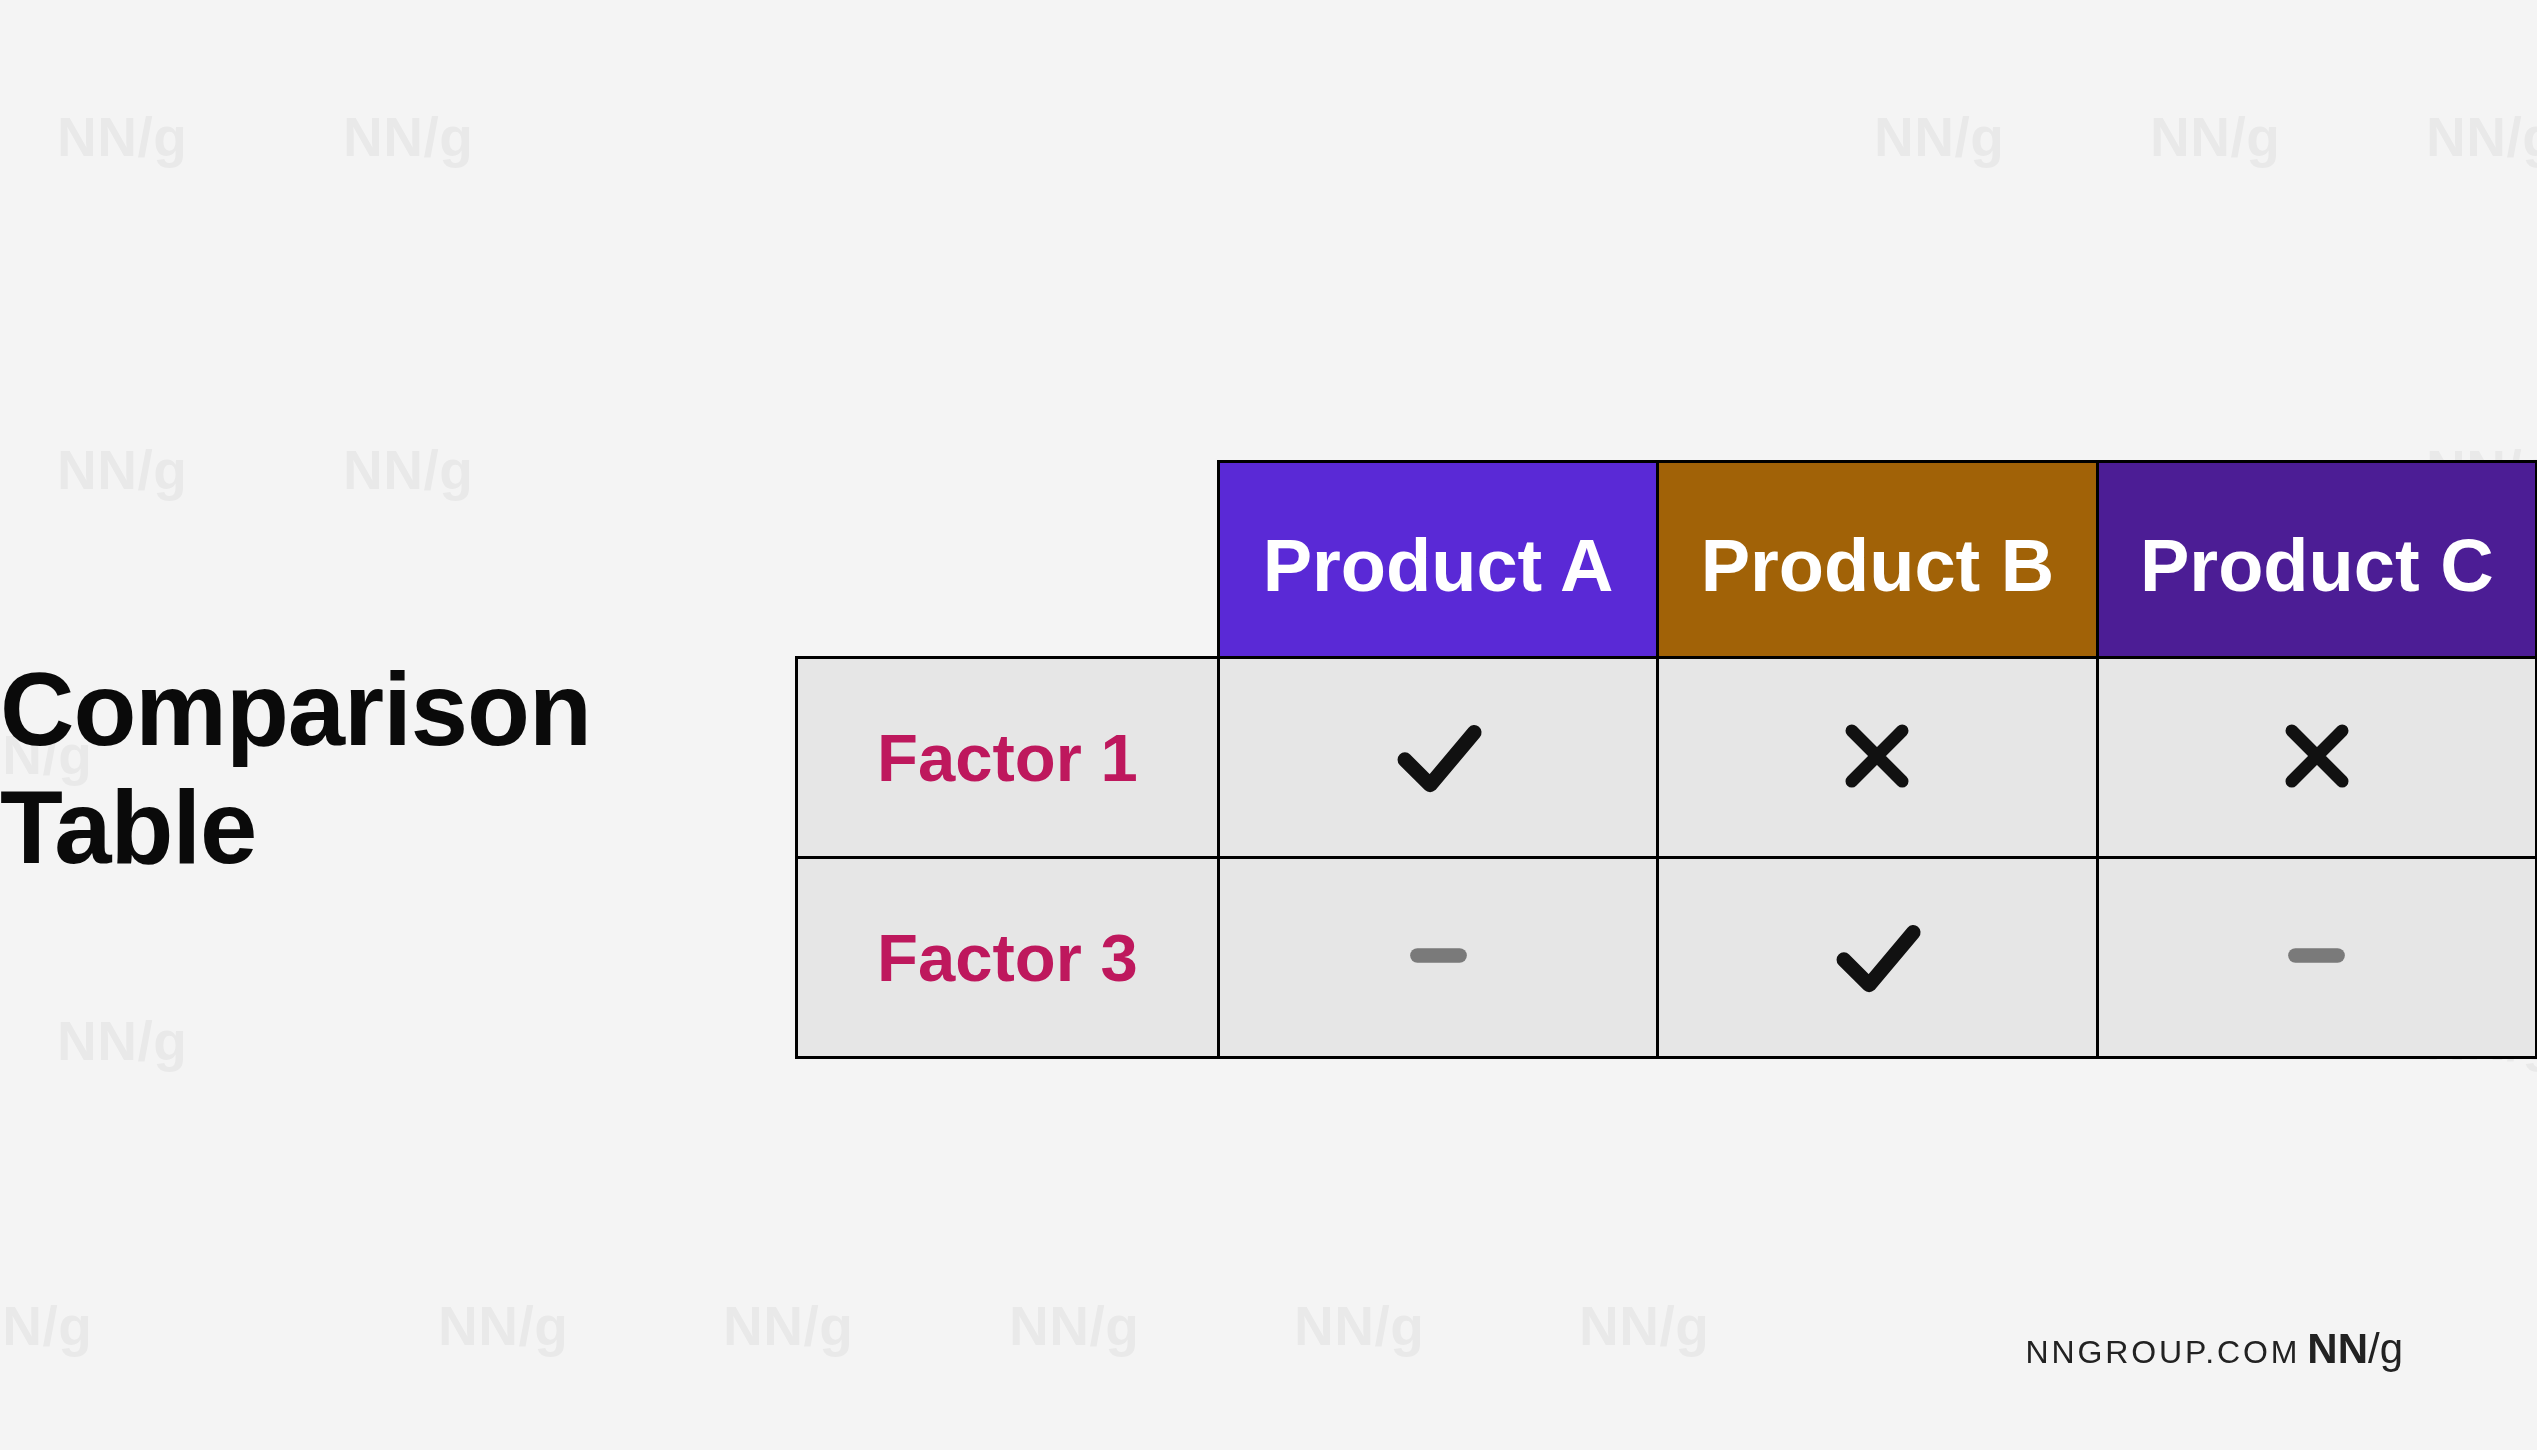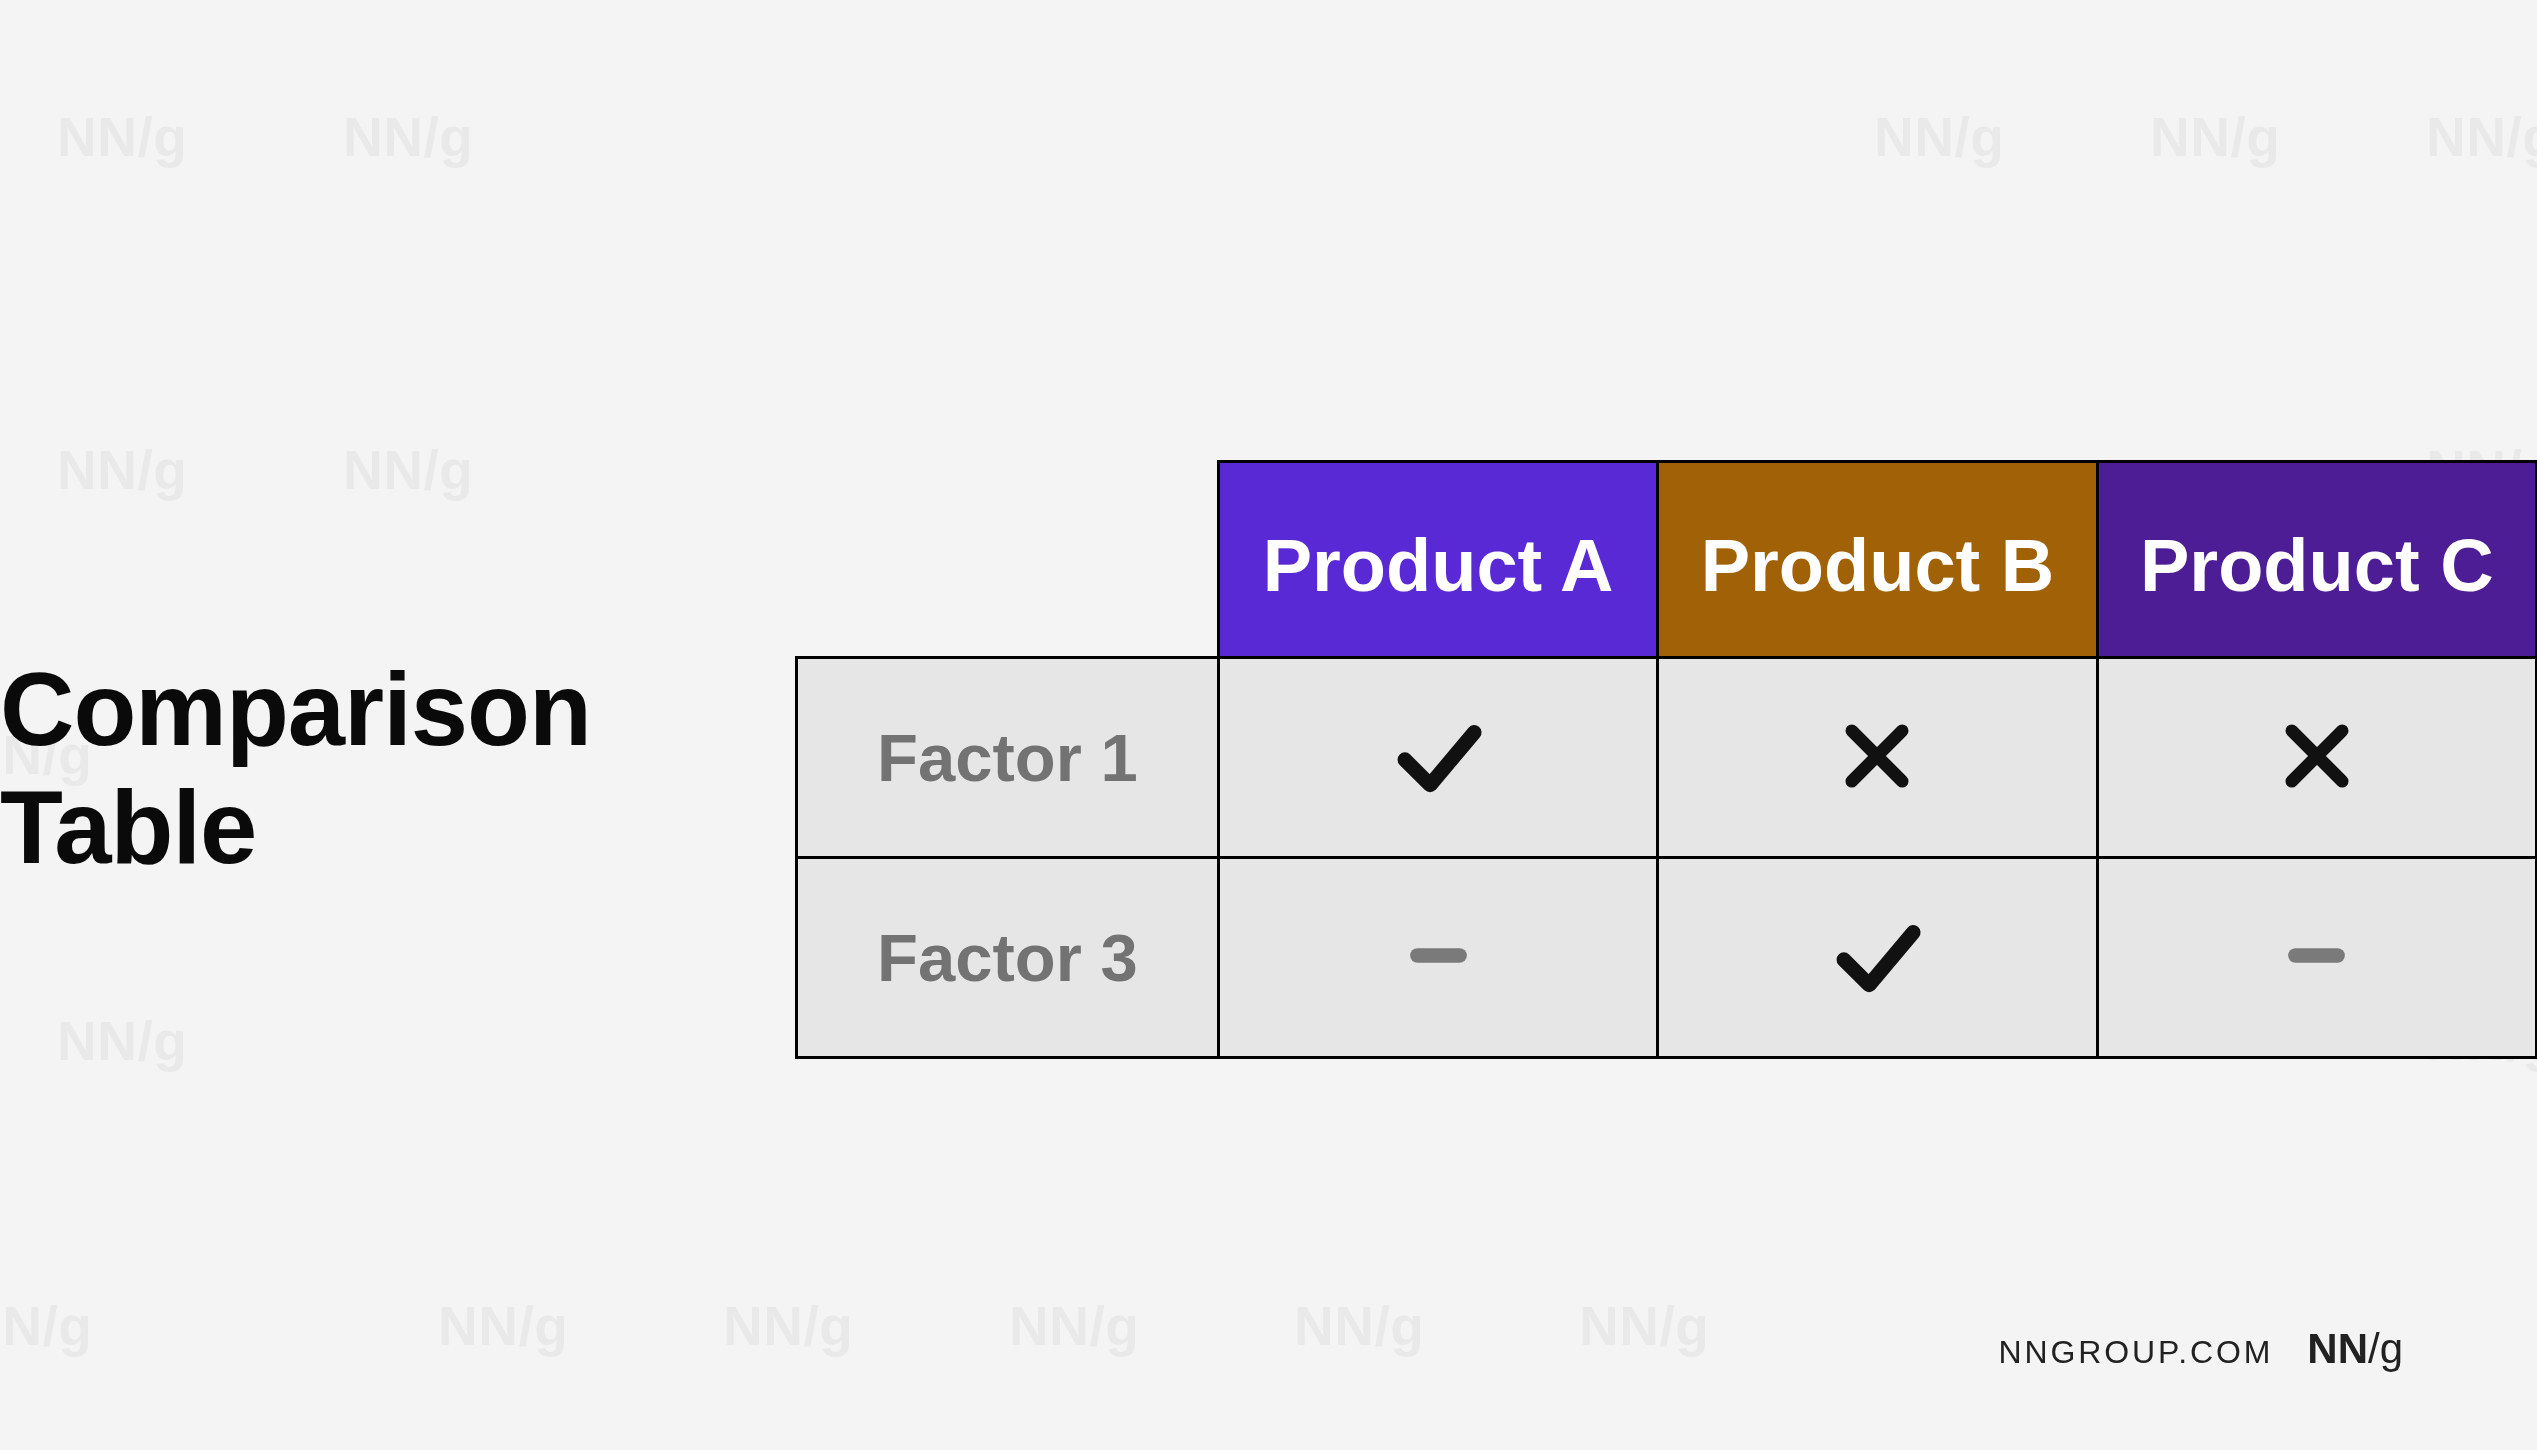--- a/index.html
+++ b/index.html
@@ -66,21 +66,21 @@
   th.product {
     color: #fff;
     font-size: 74px;
     font-weight: 700;
     padding: 60px 19px 48px 19px;
     width: 480px;
     font-stretch: condensed;
   }
   th.factor {
     background: #e6e6e6;
-    color: #737373;
+    color: #be185d;
     font-size: 67px;
     font-weight: 700;
     padding: 42px 28.5px;
     width: 476px;
     font-stretch: condensed;
   }
   td.cell {
     background: #e6e6e6;
     width: 480px;
     height: 200px;
@@ -90,21 +90,21 @@
     align-items: center;
     justify-content: center;
   }
   .icon svg { display: block; }
   .footer {
     position: absolute;
     right: 135px;
     bottom: 78px;
     display: flex;
     align-items: baseline;
-    gap: 34px;
+    gap: 7px;
     color: #222;
   }
   .footer-domain {
     font-size: 32px;
     letter-spacing: 2.9px;
     font-weight: 500;
   }
   .footer-logo {
     font-size: 42px;
     font-weight: 800;

